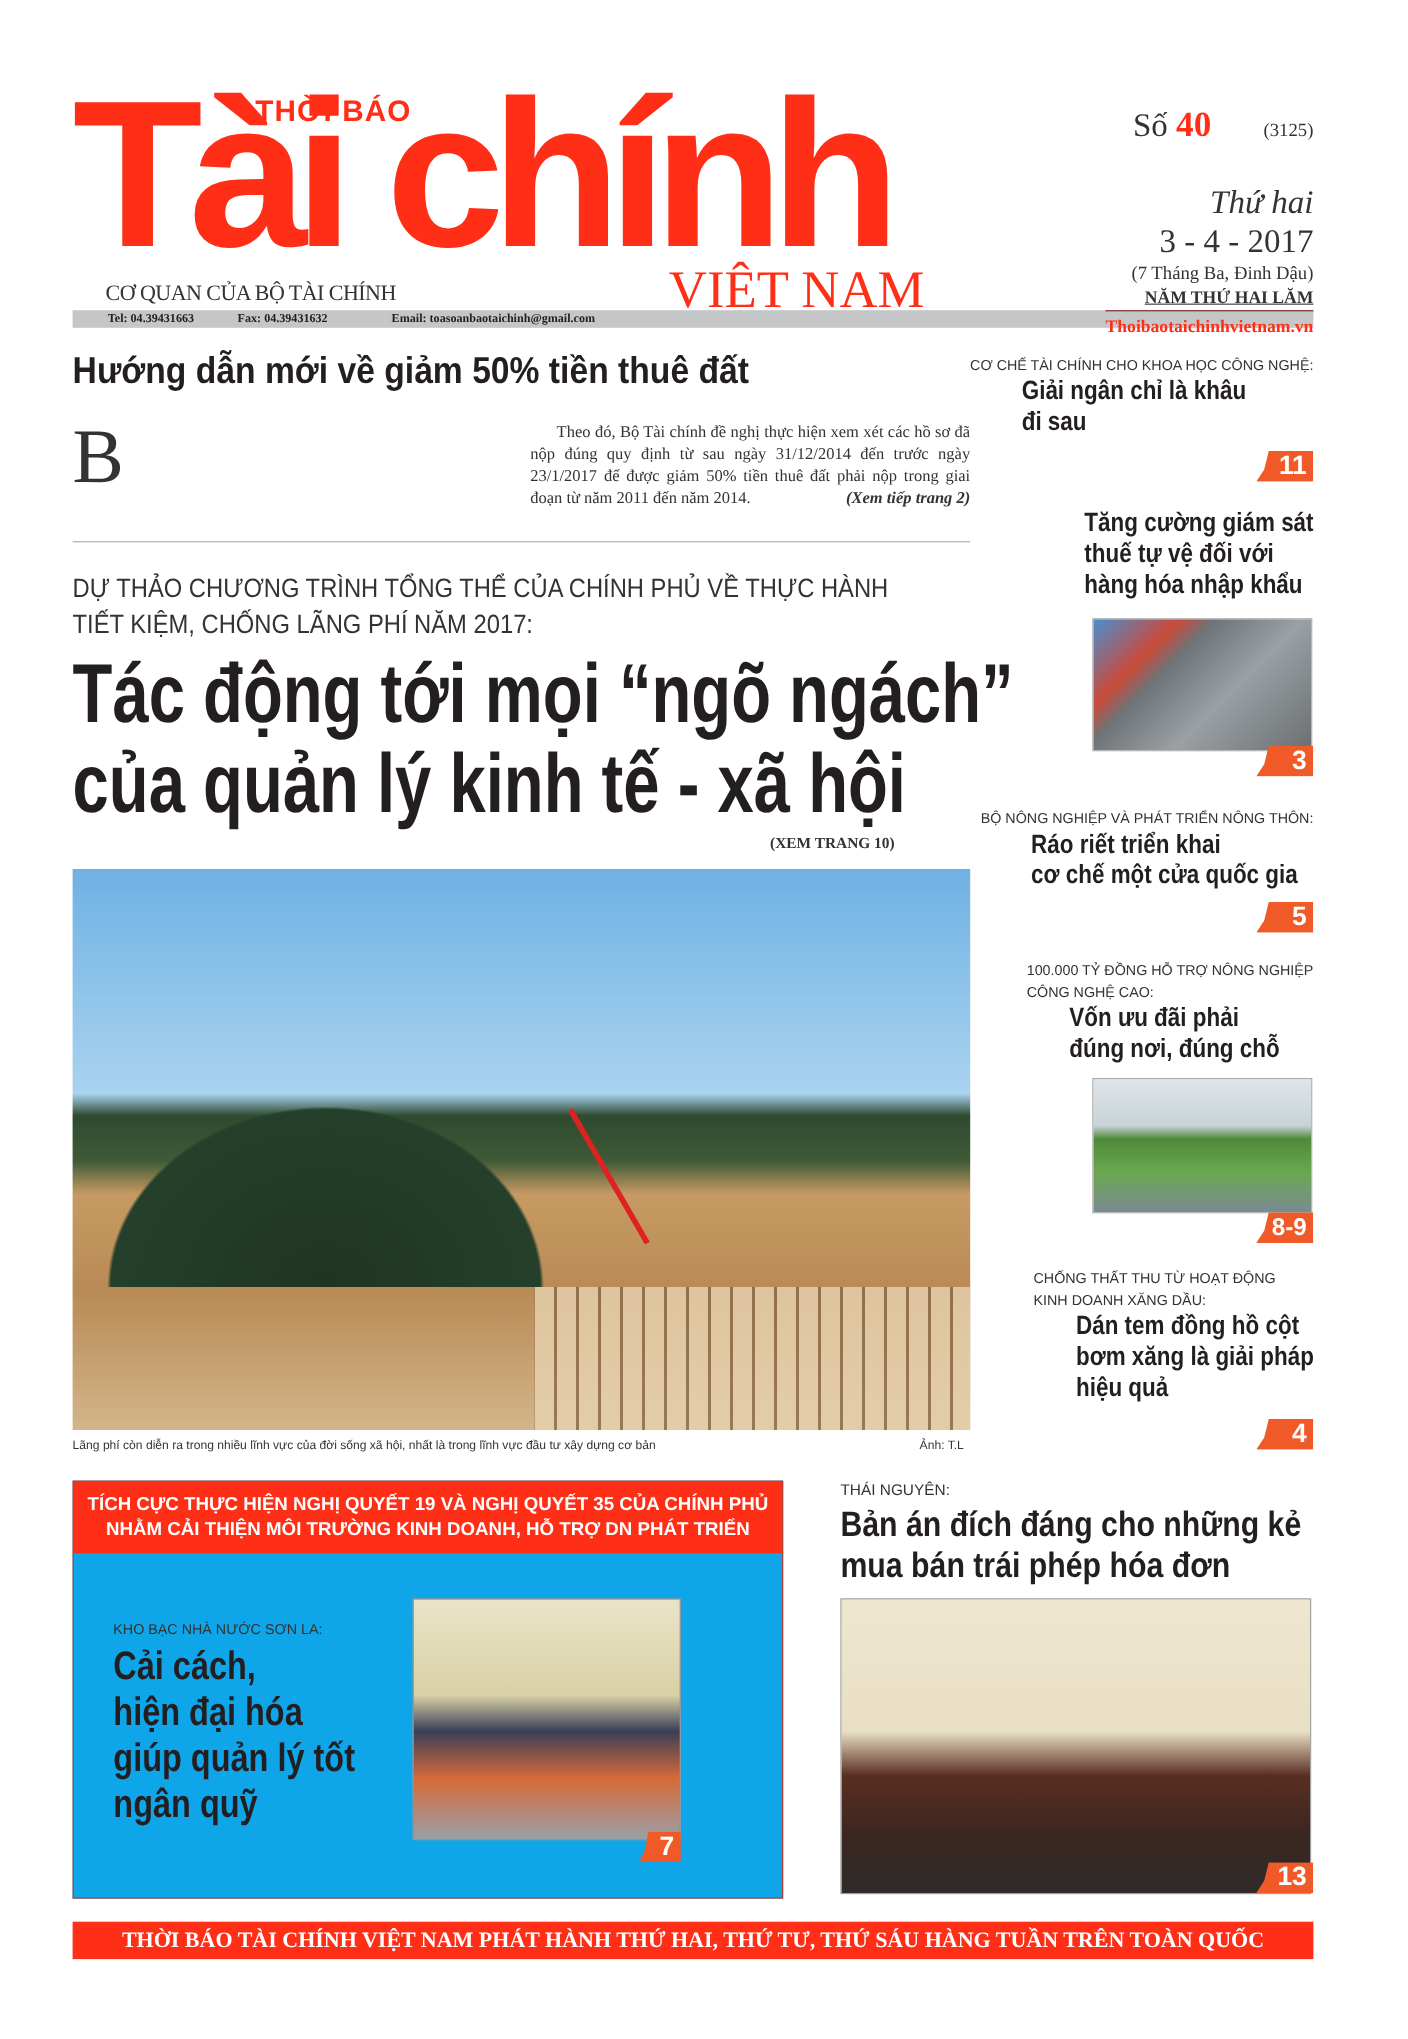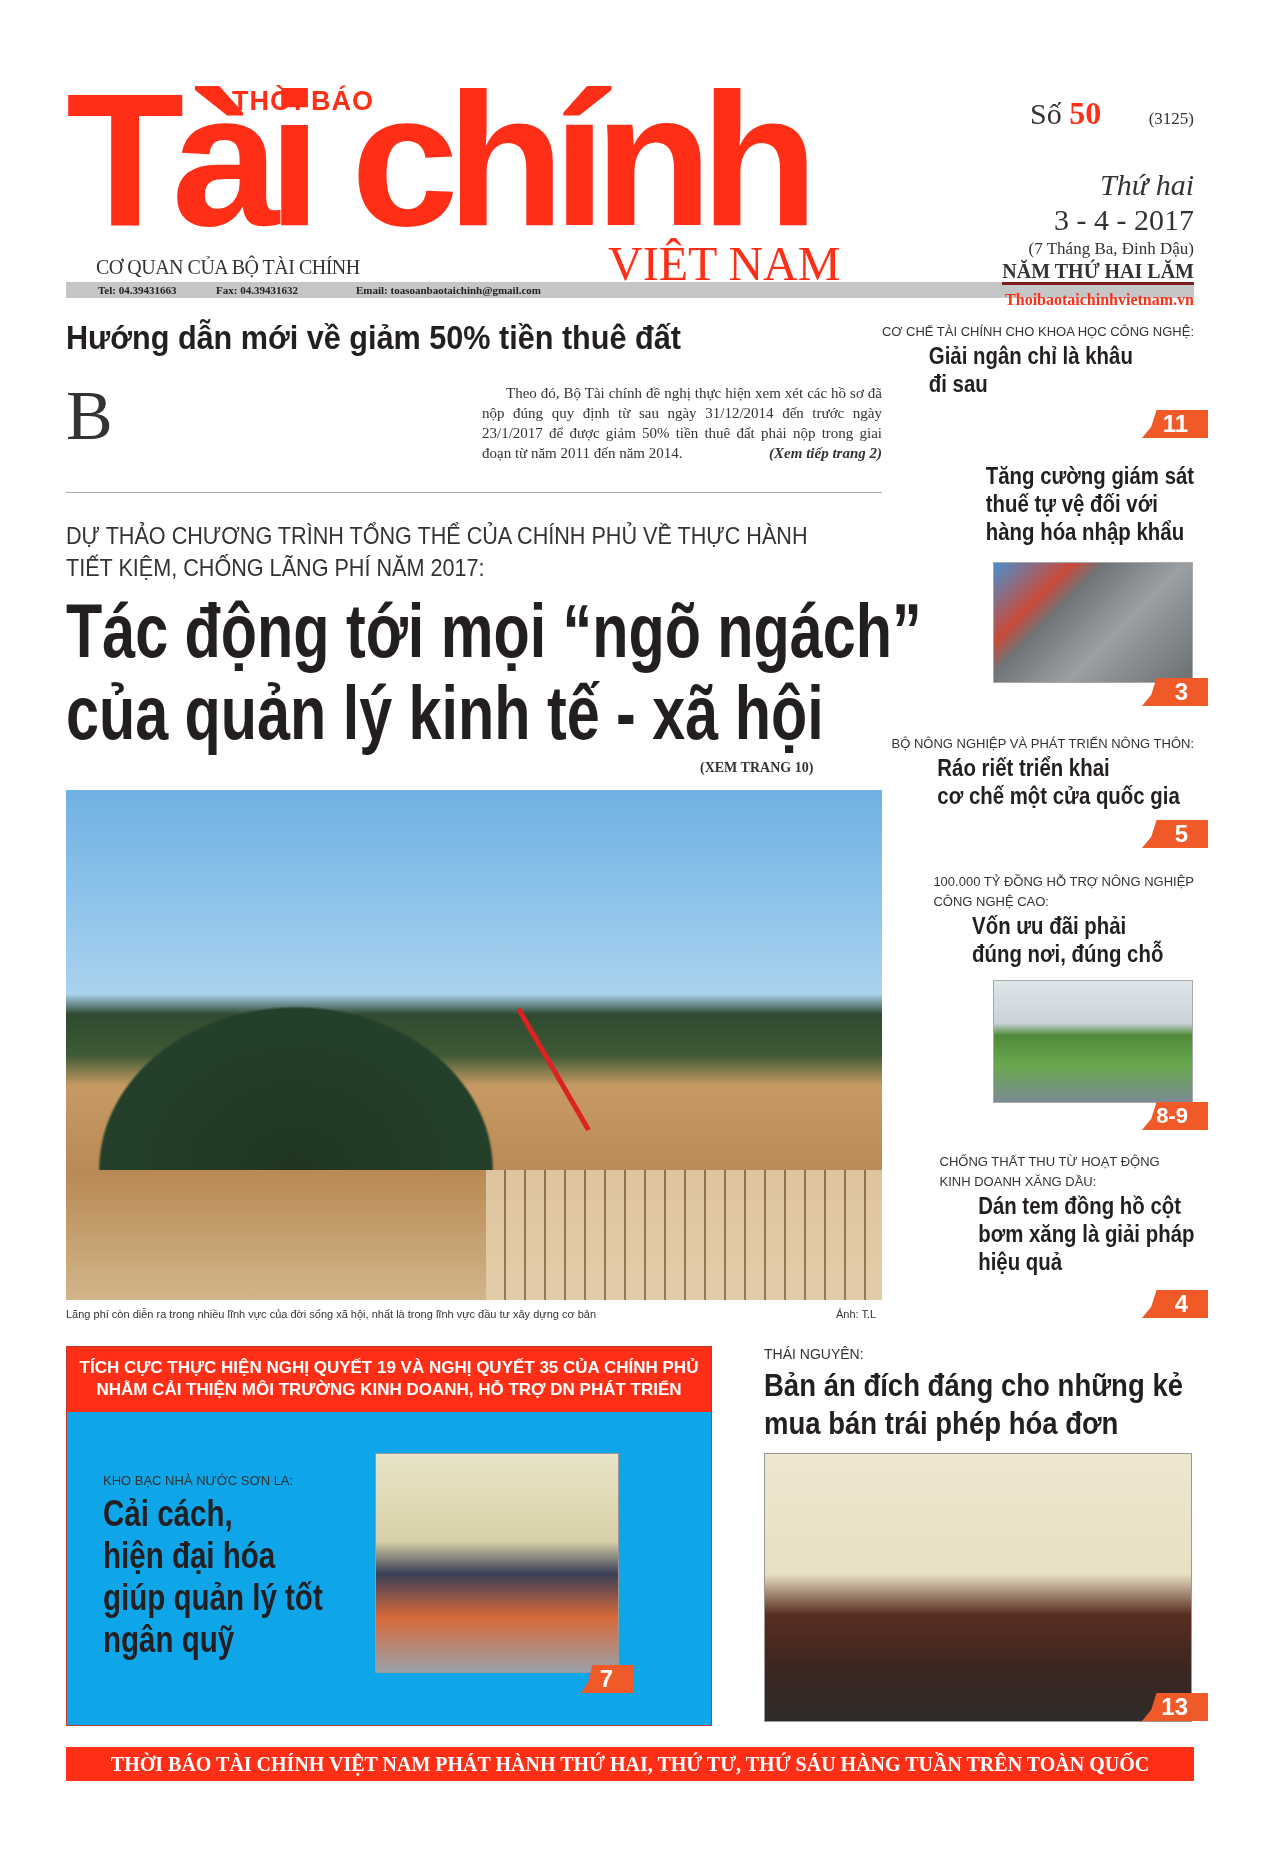--- a/index.html
+++ b/index.html
@@ -12,59 +12,59 @@
   .mast-agency{position:absolute;left:96px;top:256px;font-size:20px;color:#333;letter-spacing:-0.5px;}
   .greybar{position:absolute;left:66px;top:282px;width:1128px;height:16px;background:#c5c6c8;}
   .greybar span{position:absolute;top:0;font-size:11px;font-weight:bold;line-height:16px;color:#222;}
   .issue{position:absolute;right:86px;top:96px;text-align:right;color:#333;}
   .issue .so{font-size:30px;line-height:34px;}
   .issue .so b{color:#ff2e17;font-size:32px;}
   .issue .so small{font-size:17px;margin-left:40px;}
   .issue .day{font-size:30px;font-style:italic;line-height:34px;margin-top:32px;}
   .issue .date{font-size:30px;line-height:36px;}
   .issue .lunar{font-size:17px;line-height:22px;}
-  .issue .year{font-size:20px;font-weight:bold;line-height:22px;border-bottom:3px solid #7f1d1d;}
+  .issue .year{font-size:16px;font-weight:bold;line-height:22px;border-bottom:1px solid #7f1d1d;text-decoration:underline;}
   .issue .web{font-size:16px;font-weight:bold;color:#ff2e17;line-height:30px;}
   
   .cond{font-family:"Liberation Sans",sans-serif;font-weight:bold;color:#231f20;transform-origin:left top;}
   .h1{position:absolute;left:66px;top:318px;font-size:34px;transform:scaleX(0.9);white-space:nowrap;}
   .lead{position:absolute;top:383px;width:400px;font-size:15px;line-height:20px;text-align:justify;color:#333;}
   .dropcap{float:left;font-size:70px;line-height:58px;margin:4px 6px 0 0;}
   .divider{position:absolute;left:66px;top:492px;width:816px;height:1px;background:#aaa;}
   .kicker{position:absolute;left:66px;top:520px;font-family:"Liberation Sans",sans-serif;font-size:24px;line-height:32px;color:#333;transform:scaleX(0.9);transform-origin:left top;white-space:nowrap;}
   .mainhead{position:absolute;left:66px;top:590px;font-size:76px;line-height:82px;transform:scaleX(0.78);white-space:nowrap;}
   .seepage{position:absolute;left:700px;top:760px;font-size:14px;font-weight:bold;color:#333;}
   .photo{position:absolute;overflow:hidden;}
   .caption{position:absolute;left:66px;top:1308px;font-family:"Liberation Sans",sans-serif;font-size:11px;color:#333;}
   .credit{position:absolute;left:836px;top:1308px;font-family:"Liberation Sans",sans-serif;font-size:11px;color:#333;}
   
   .rc{position:absolute;right:86px;}
   .rc .kick{font-family:"Liberation Sans",sans-serif;font-size:13px;color:#333;line-height:20px;}
   .rc .head{font-family:"Liberation Sans",sans-serif;font-weight:bold;font-size:24px;line-height:28px;color:#231f20;transform:scaleX(0.85);transform-origin:right top;white-space:nowrap;}
-  .badge{position:absolute;height:28px;background:#f05a28;color:#fff;font-family:"Liberation Sans",sans-serif;font-weight:bold;font-size:24px;line-height:28px;text-align:right;padding-right:20px;clip-path:polygon(22% 0,100% 0,100% 100%,0 100%,14% 60%);}
+  .badge{position:absolute;height:28px;background:#f05a28;color:#fff;font-family:"Liberation Sans",sans-serif;font-weight:bold;font-size:24px;line-height:28px;text-align:right;padding-right:6px;clip-path:polygon(22% 0,100% 0,100% 100%,0 100%,14% 60%);}
   
   .redbox{position:absolute;left:66px;top:1346px;width:646px;height:380px;border:1px solid #c0392b;background:#0ea5e9;box-sizing:border-box;}
   .redbox-head{position:absolute;left:0;top:0;width:100%;height:65px;background:#ff2e17;color:#fff;text-align:center;font-family:"Liberation Sans",sans-serif;font-weight:bold;font-size:17px;line-height:22px;padding-top:10px;box-sizing:border-box;}
   .footer{position:absolute;left:66px;top:1747px;width:1128px;height:34px;background:#ff2e17;color:#fff;text-align:center;font-weight:bold;font-size:20px;line-height:34px;}
 </style>
 </head>
 <body>
 
 <div class="mast-big">Tài chính</div>
 <div class="mast-small">THỜI BÁO</div>
 <div class="mast-vn">VIỆT NAM</div>
 <div class="mast-agency">CƠ QUAN CỦA BỘ TÀI CHÍNH</div>
 <div class="greybar">
   <span style="left:32px">Tel: 04.39431663</span>
   <span style="left:150px">Fax: 04.39431632</span>
   <span style="left:290px">Email: toasoanbaotaichinh@gmail.com</span>
 </div>
 
 <div class="issue">
-  <div class="so"><span>Số</span> <b>50</b> <small>(3125)</small></div>
+  <div class="so"><span>Số</span> <b>40</b> <small>(3125)</small></div>
   <div class="day">Thứ hai</div>
   <div class="date">3 - 4 - 2017</div>
   <div class="lunar">(7 Tháng Ba, Đinh Dậu)</div>
   <div class="year">NĂM THỨ HAI LĂM</div>
   <div class="web">Thoibaotaichinhvietnam.vn</div>
 </div>
 
 <div class="cond h1">Hướng dẫn mới về giảm 50% tiền thuê đất</div>
 <div class="lead" style="left:66px">
   <span class="dropcap">B</span>

